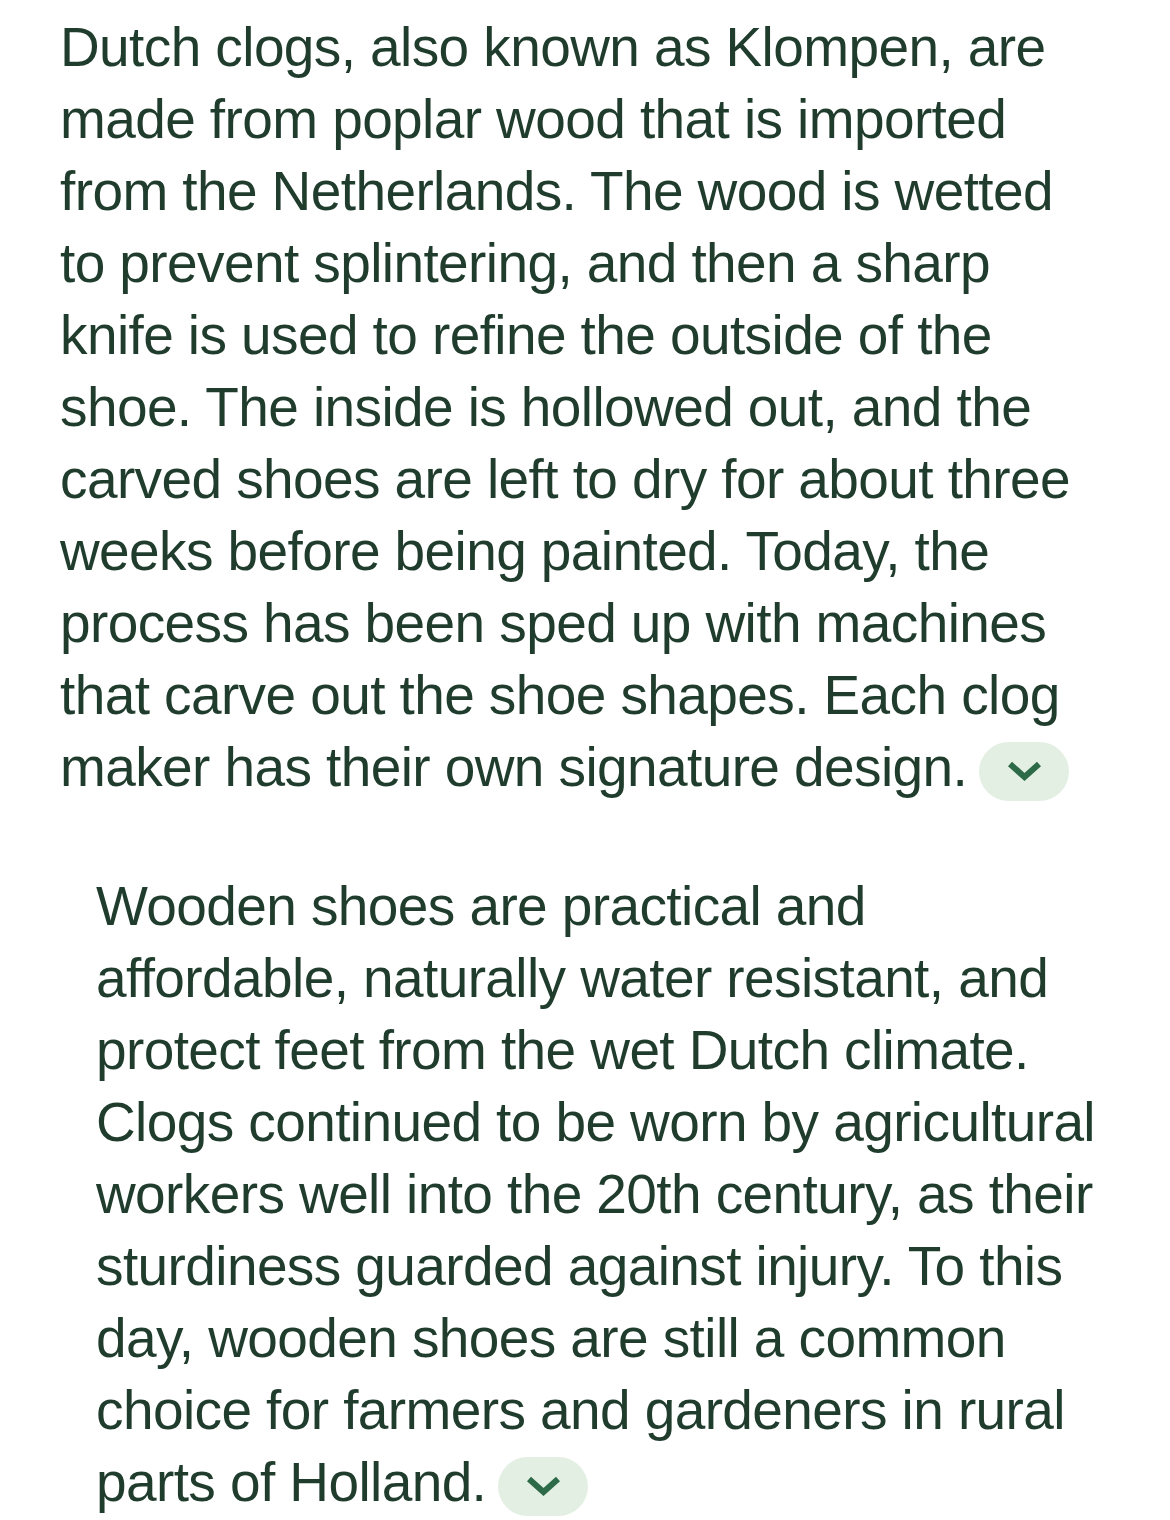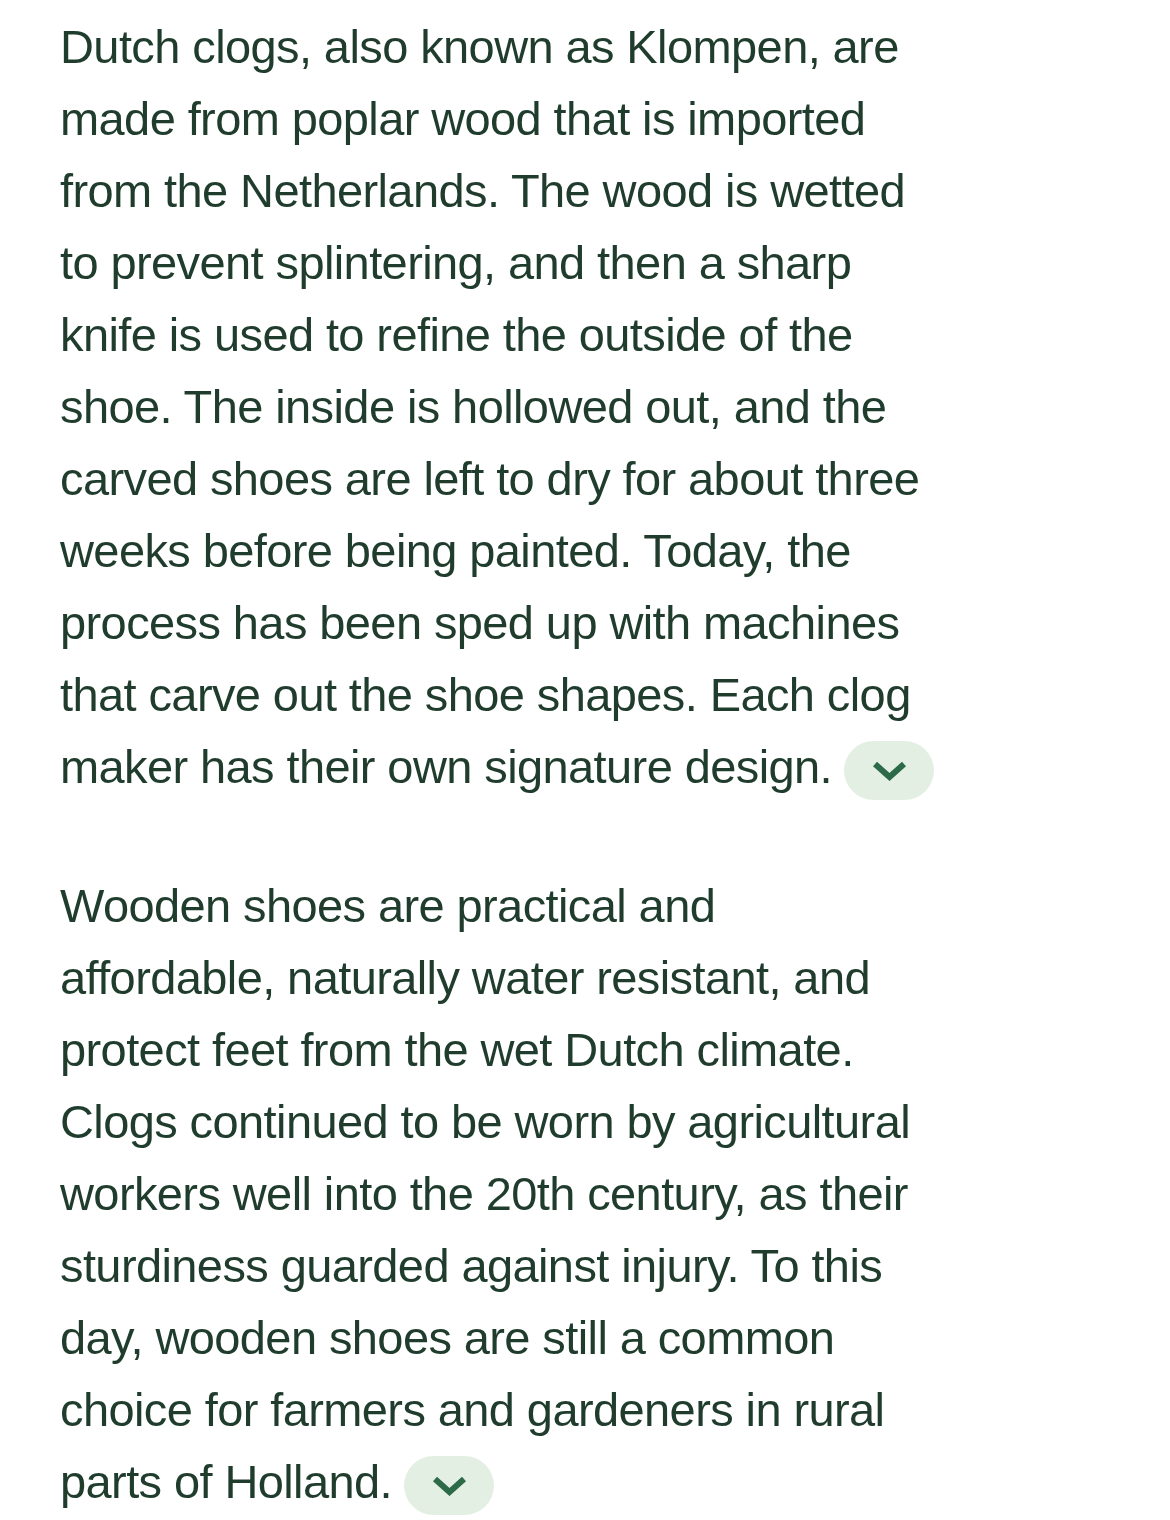--- a/index.html
+++ b/index.html
@@ -18,27 +18,27 @@
     width: 1170px;
     height: 1520px;
     overflow: hidden;
     font-family: "Liberation Sans", "DejaVu Sans", sans-serif;
   }
   main.answer {
     padding: 11px 30px 20px 60px;
   }
   .para {
     margin: 0 0 67px 0;
-    font-size: 47px;
+    font-size: 55px;
     line-height: 72px;
     letter-spacing: -0.6px;
     font-weight: 400;
     color: var(--text);
   }
-  .para:last-child { margin-bottom: 0; }
+  .para:last-child { margin-bottom: 0; margin-left: 36px; }
   .para-text {
     white-space: pre; 
   }
   .expand-pill {
     display: inline-flex;
     align-items: center;
     justify-content: center;
     width: 90px;
     height: 59px;
     border-radius: 30px;

